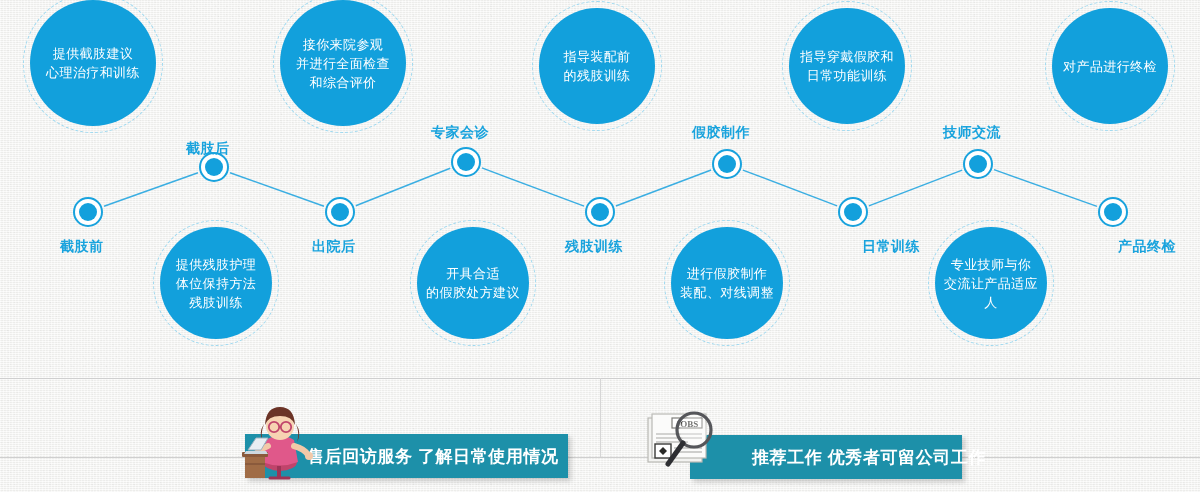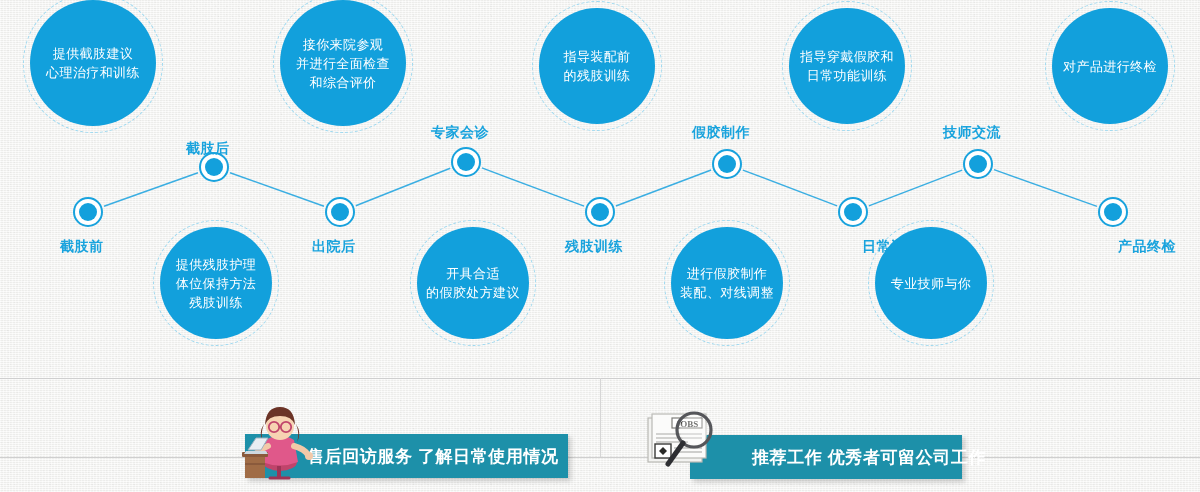--- a/index.html
+++ b/index.html
@@ -183,24 +183,25 @@
         </div>
       </div>
       <div class="bubble" style="left: 664px; top: 220px; width: 126px; height: 126px;">
         <div class="fill" style="width: 112px; height: 112px;">
           <div>
             <span>进行假胶制作</span>
             <span>装配、对线调整</span>
           </div>
         </div>
       </div>
-      <div class="bubble" style="left: 868px; top: 220px; width: 126px; height: 126px;">
+      <div class="bubble" style="left: 928px; top: 220px; width: 126px; height: 126px;">
         <div class="fill" style="width: 112px; height: 112px;">
           <div>
             <span>专业技师与你</span>
+            <span>交流让产品适应人</span>
           </div>
         </div>
       </div>
     </div>
 
   <div class="hline" id="rule-top" style="left: 0px; top: 378px; width: 1200px;"></div>
   <div class="hline" id="rule-bottom" style="left: 0px; top: 457px; width: 1200px;"></div>
   <div class="vline" id="rule-vert" style="left: 600px; top: 378px; height: 79px;"></div>
 
   <div id="banners-layer">

